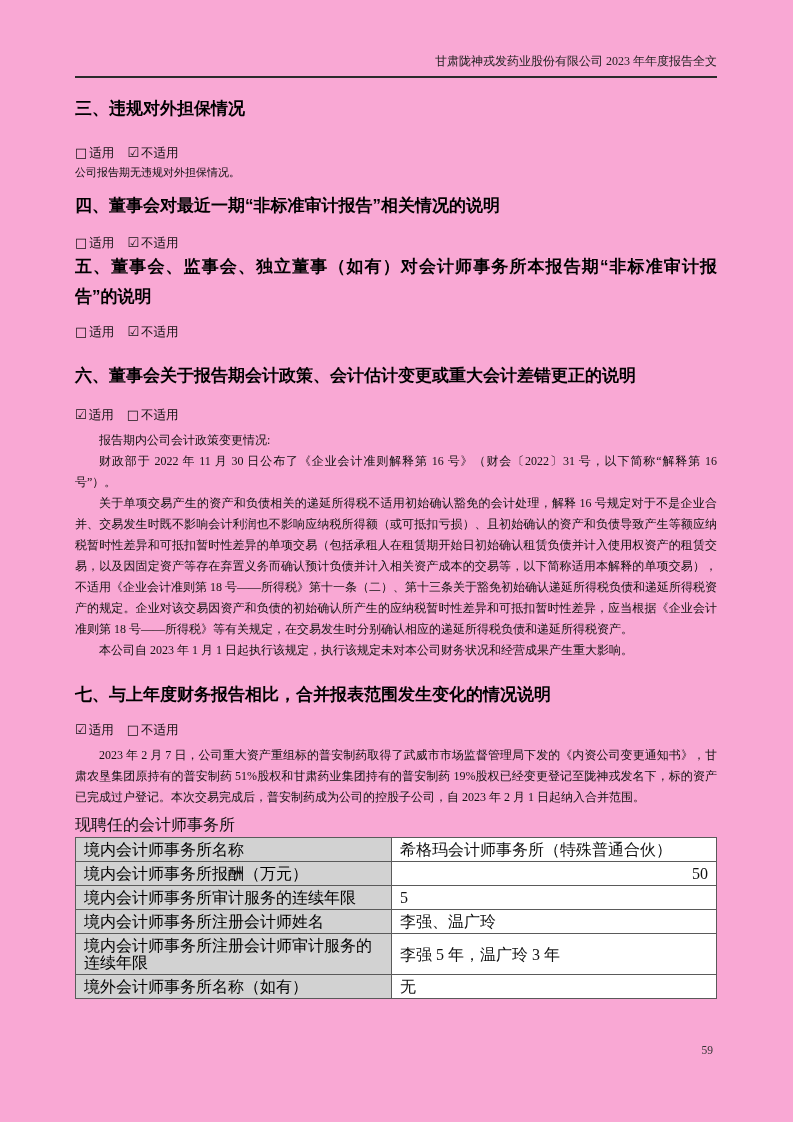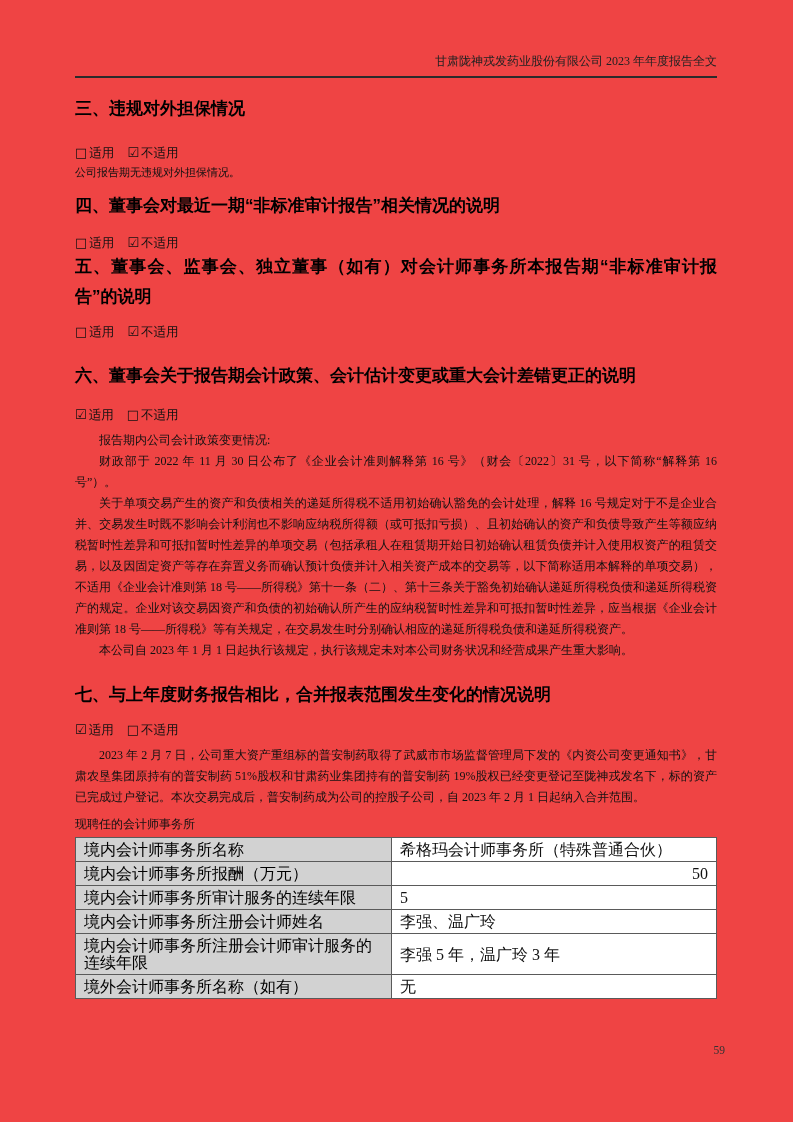--- a/index.html
+++ b/index.html
@@ -1,19 +1,19 @@
 <!DOCTYPE html>
 <html><head>
 <meta charset="utf-8">
 <style>
   html,body { margin:0; padding:0; background:#ffffff; }
   .page {
     position:relative;
     width:793px; height:1122px;
-    background:#ef4444;
+    background:#f9a8d4;
     box-sizing:border-box;
     padding:0 76px 0 75px;
     overflow:hidden;
     font-family:"Liberation Serif","DejaVu Serif",serif;
     color:#111111;
   }
   .doc-header {
     padding-top:53px;
     padding-bottom:7px;
     text-align:right;
@@ -57,21 +57,21 @@
     font-size:12px;
     line-height:21px;
     text-align:justify;
     margin:0;
     color:#111;
   }
   .note { font-size:11px; line-height:17px; margin-top:2px; }
   .indent { text-indent:2em; }
   .mt-p { margin-top:6px; }
   .table-caption {
-    font-size:12px;
+    font-size:16px;
     line-height:17px;
     margin-top:8px;
     color:#111;
   }
   table.acct {
     margin-top:4px;
     width:100%;
     border-collapse:collapse;
     border:1.5px solid #333;
     font-size:16px;
@@ -85,21 +85,21 @@
   td.lbl {
     background:#d2d2d2;
     width:49.3%;
     color:#000;
   }
   td.val { background:#fff;font-family:Liberation Serif, serif; }
   td.val.num { text-align:right; }
   .page-number {
     position:absolute;
     top:1044px;
-    right:68px;
+    right:80px;
     font-size:11.5px;
     color:#333;
   }
 </style>
 </head>
 <body>
 
 <div class="page">
 
   <div class="doc-header">

